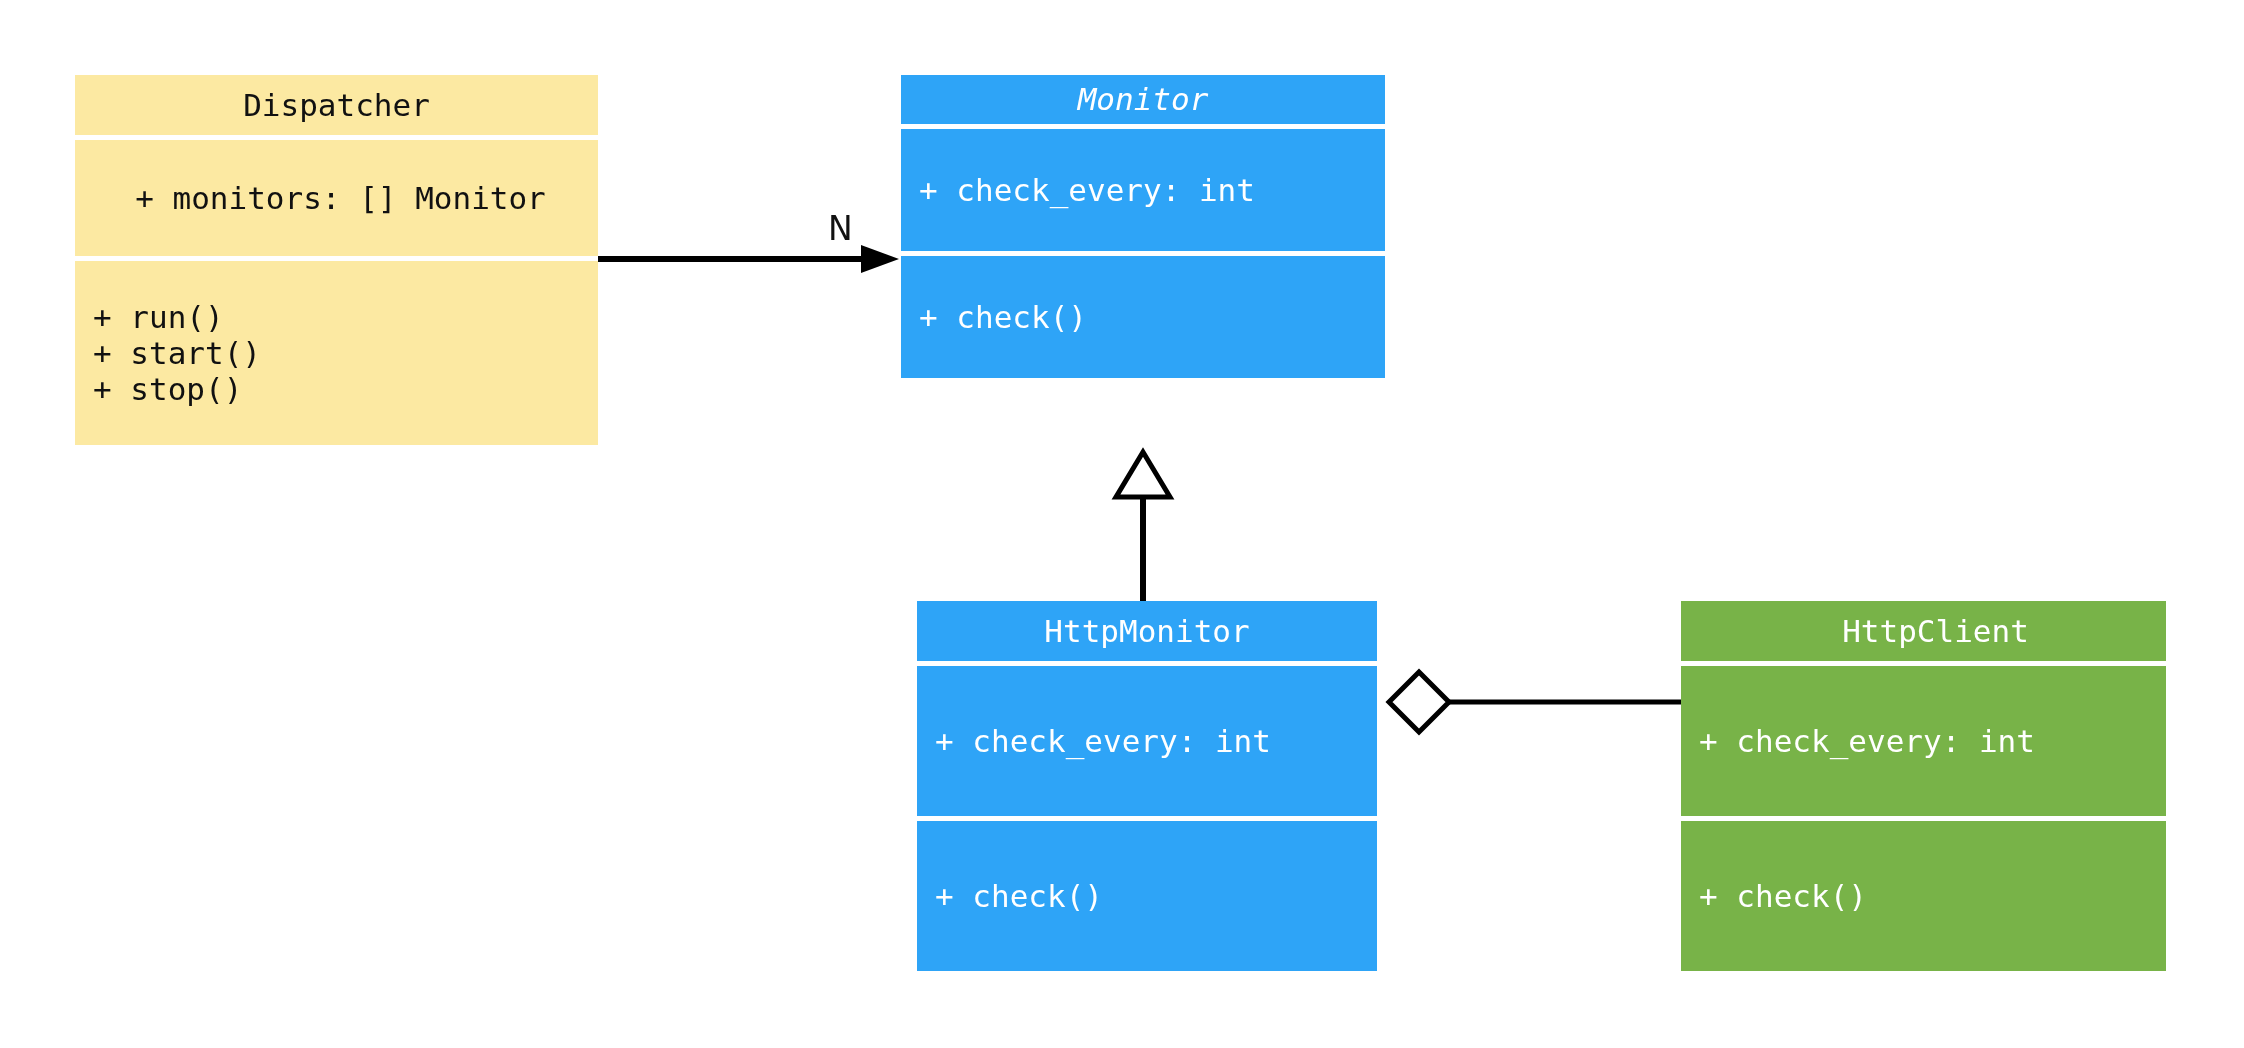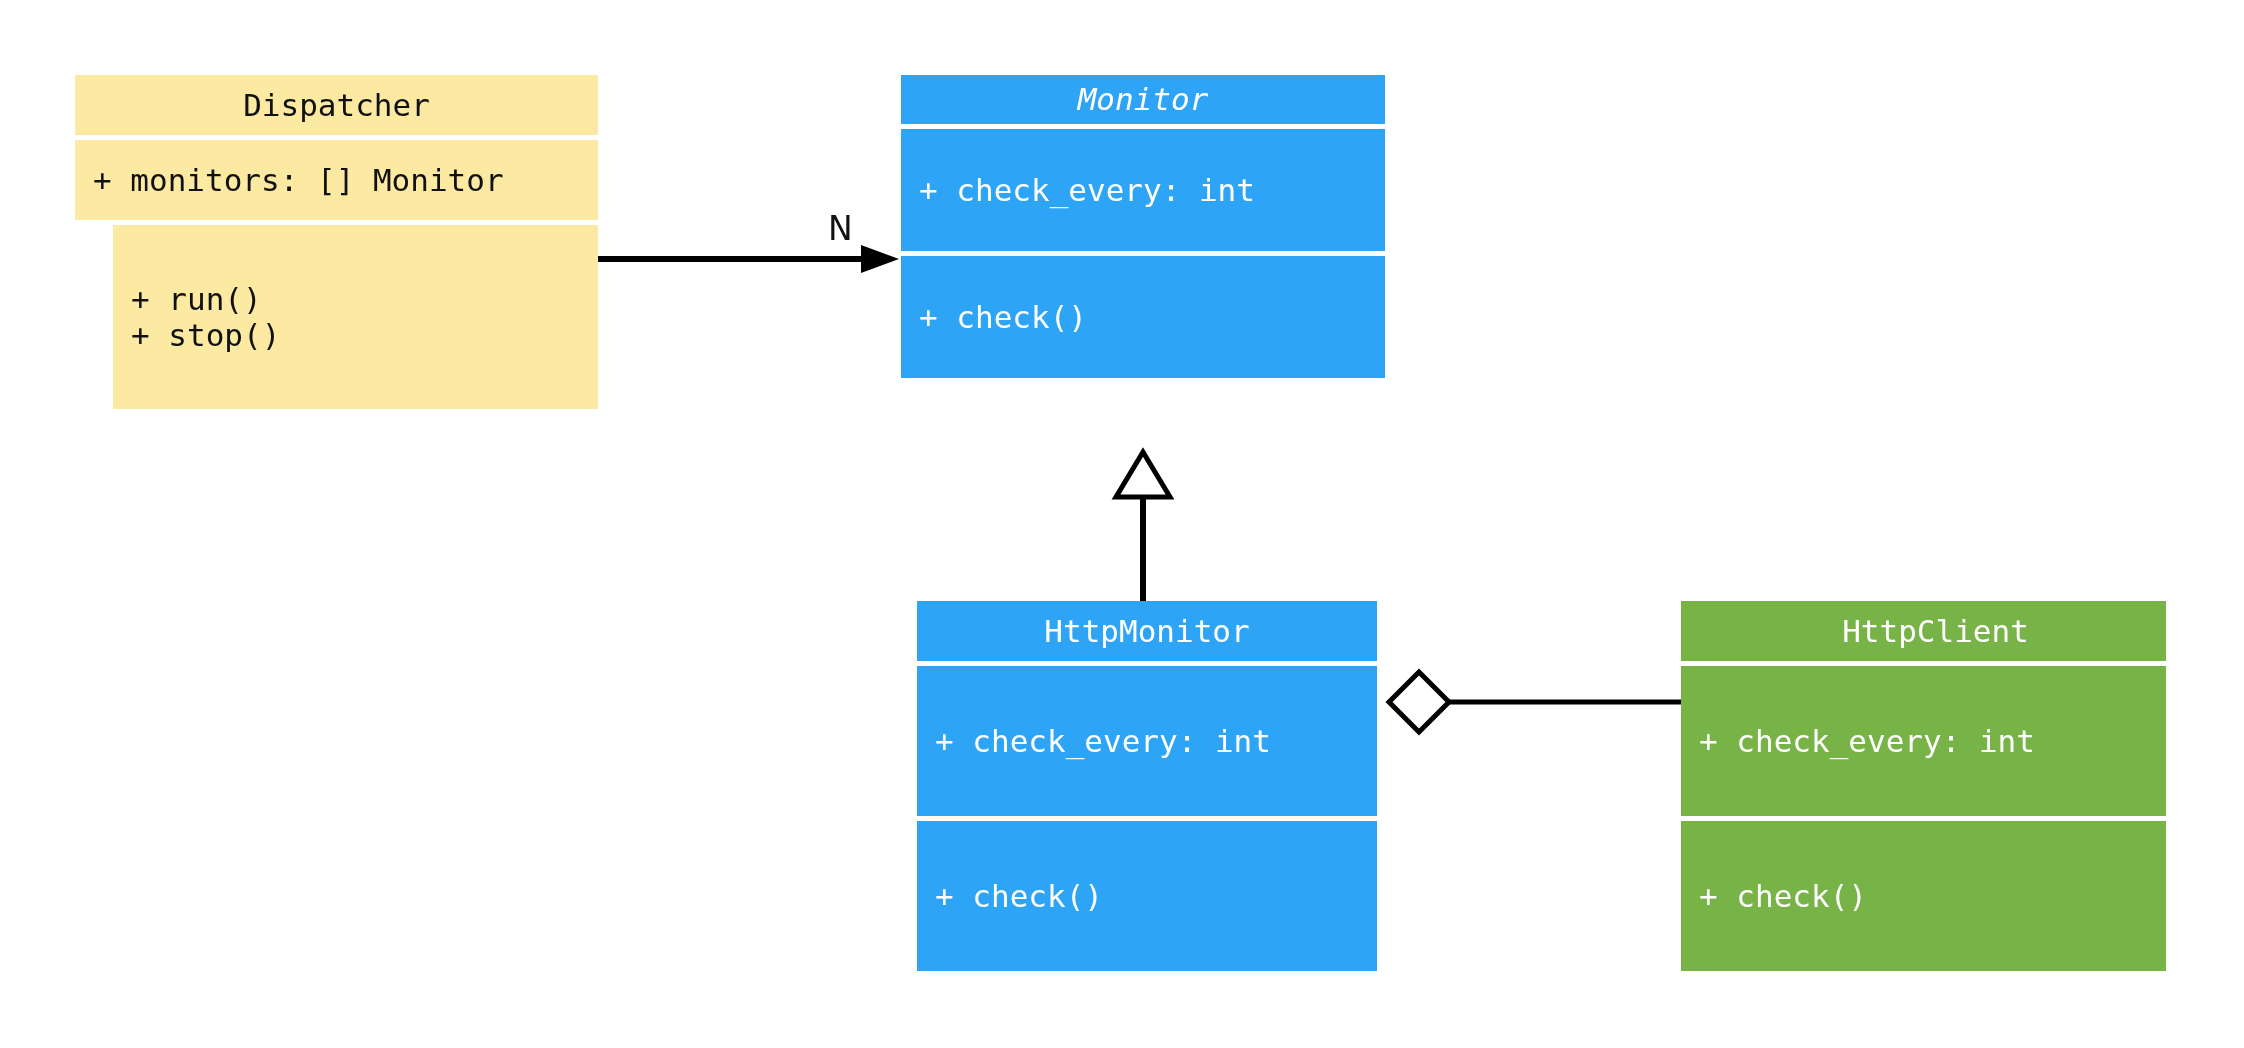--- a/index.html
+++ b/index.html
@@ -45,22 +45,22 @@
   }
   .fill-yellow .section { background: var(--yellow); color: var(--text-dark); }
   .fill-blue   .section { background: var(--blue);   color: var(--text-light); }
   .fill-green  .section { background: var(--green);  color: var(--text-light); }
 
   .title-italic { font-style: italic; }
 
   
   #class-dispatcher   { left: 75px;   top: 75px;  width: 523px; height: 370px; }
   #class-dispatcher .title   { height: 60px; }
-  #class-dispatcher .attrs   { height: 80px; }
-  #class-dispatcher .methods { height: 184px; margin-left: 38px; }
+  #class-dispatcher .attrs   { height: 116px; align-items: center; }
+  #class-dispatcher .methods { height: 184px; }
 
   #class-monitor      { left: 901px;  top: 75px;  width: 484px; height: 303px; }
   #class-monitor .title   { height: 60px; }
   #class-monitor .attrs   { height: 151px; }
   #class-monitor .methods { height: 150px; }
 
   #class-httpmonitor  { left: 901px;  top: 601px; width: 476px; height: 370px; padding-left: 16px; }
   #class-httpmonitor .title   { height: 60px; }
   #class-httpmonitor .attrs   { height: 150px; }
   #class-httpmonitor .methods { height: 150px; }
@@ -96,20 +96,21 @@
 
   <div class="uml-class fill-yellow" id="class-dispatcher">
     <div class="section title">
       <span>Dispatcher</span>
     </div>
     <div class="section attrs">
       <div>+ monitors: [] Monitor</div>
     </div>
     <div class="section methods">
       <div>+ run()</div>
+      <div>+ start()</div>
       <div>+ stop()</div>
     </div>
   </div>
 
   <div class="uml-class fill-blue" id="class-monitor">
     <div class="section title title-italic">
       <span>Monitor</span>
     </div>
     <div class="section attrs">
       <div>+ check_every: int</div>

